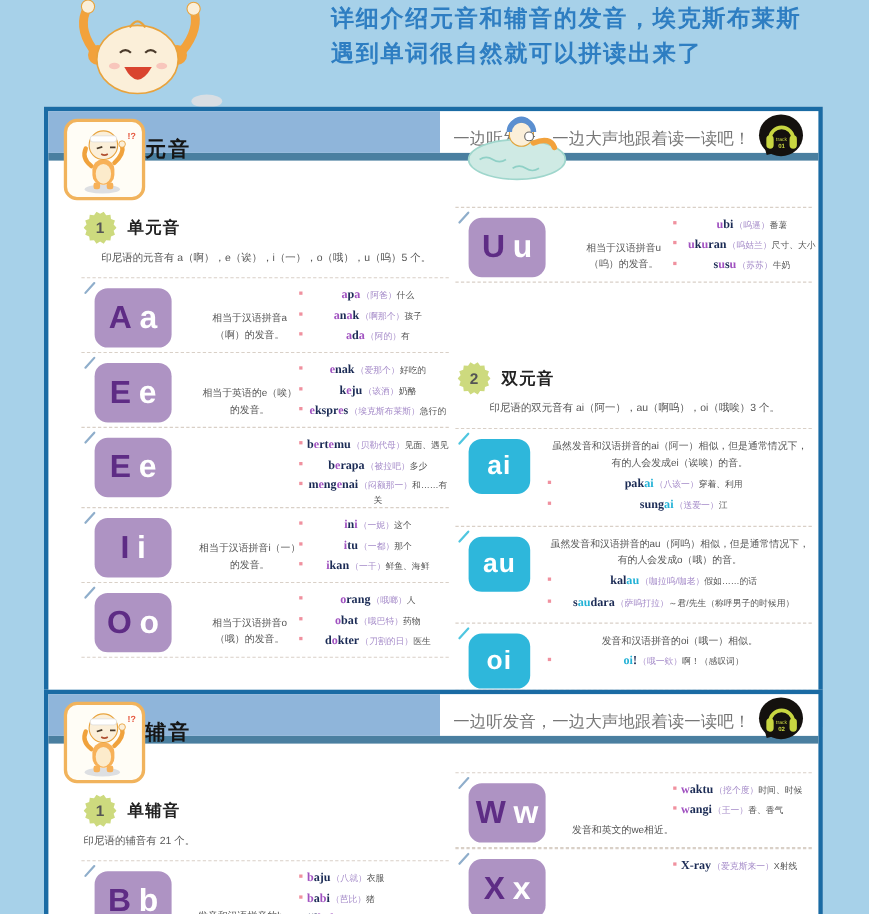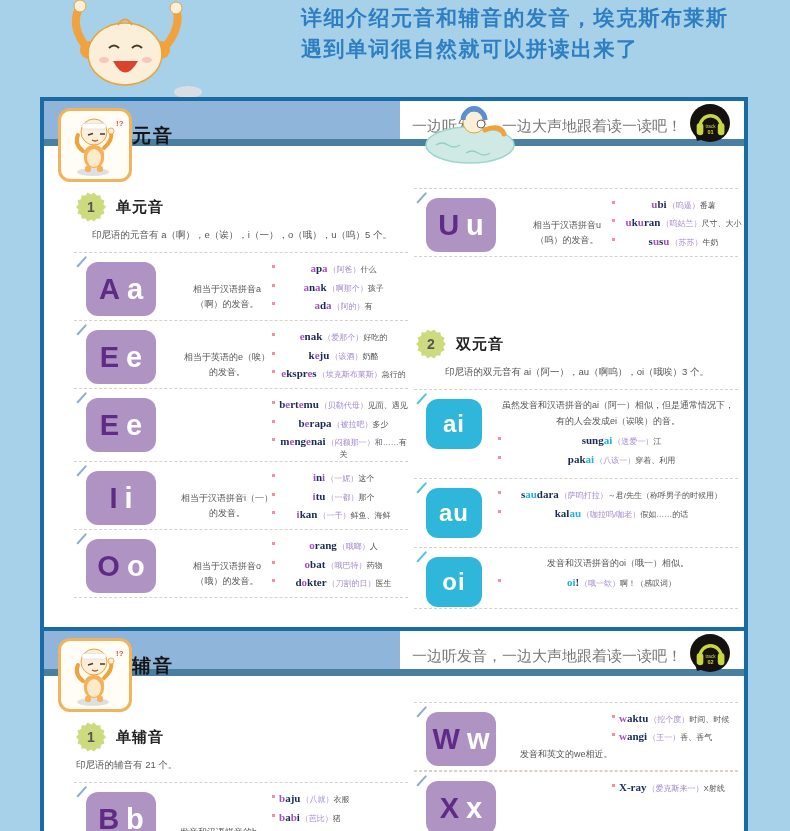--- a/index.html
+++ b/index.html
@@ -234,34 +234,35 @@
           </div>
           <div class="secintro">印尼语的双元音有 ai（阿一），au（啊呜），oi（哦唉）3 个。</div>
           <div class="entry stack" style="min-height:72px;">
             <span class="tick cyan"></span>
             <div class="tile cyan">
               <span class="up">ai</span>
             </div>
             <div class="content">
               <div class="desc2">虽然发音和汉语拼音的ai（阿一）相似，但是通常情况下，有的人会发成ei（诶唉）的音。</div>
               <div class="examples2">
+                <div class="ex"><span class="word">pak<span class="acc-cyan">ai</span></span><span class="gloss">（八该一）</span><span class="mean">穿着、利用</span></div>
                 <div class="ex"><span class="word">sung<span class="acc-cyan">ai</span></span><span class="gloss">（送爱一）</span><span class="mean">江</span></div>
-                <div class="ex"><span class="word">pak<span class="acc-cyan">ai</span></span><span class="gloss">（八该一）</span><span class="mean">穿着、利用</span></div>
               </div>
             </div>
           </div>
           <div class="entry stack" style="min-height:68px;">
             <span class="tick cyan"></span>
             <div class="tile cyan">
               <span class="up">au</span>
             </div>
             <div class="content">
+              <div class="desc2">虽然发音和汉语拼音的au（阿呜）相似，但是通常情况下，有的人会发成o（哦）的音。</div>
               <div class="examples2">
+                <div class="ex"><span class="word">kal<span class="acc-cyan">au</span></span><span class="gloss">（咖拉呜/咖老）</span><span class="mean">假如……的话</span></div>
                 <div class="ex"><span class="word">s<span class="acc-cyan">au</span>dara</span><span class="gloss">（萨呜打拉）</span><span class="mean">～君/先生（称呼男子的时候用）</span></div>
-                <div class="ex"><span class="word">kal<span class="acc-cyan">au</span></span><span class="gloss">（咖拉呜/咖老）</span><span class="mean">假如……的话</span></div>
               </div>
             </div>
           </div>
           <div class="entry stack bsep" style="min-height:60px;">
             <span class="tick cyan"></span>
             <div class="tile cyan">
               <span class="up">oi</span>
             </div>
             <div class="content">
               <div class="desc2">发音和汉语拼音的oi（哦一）相似。</div>

